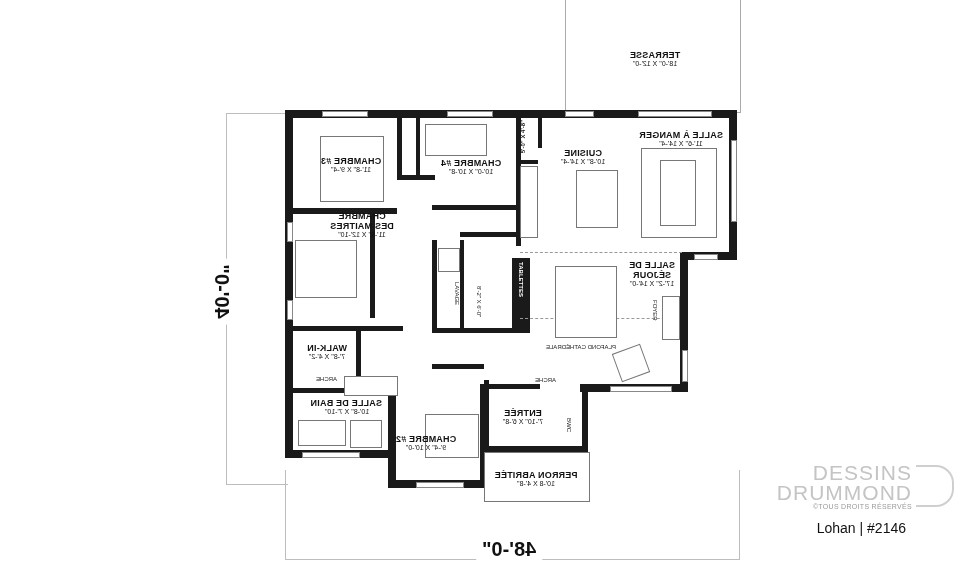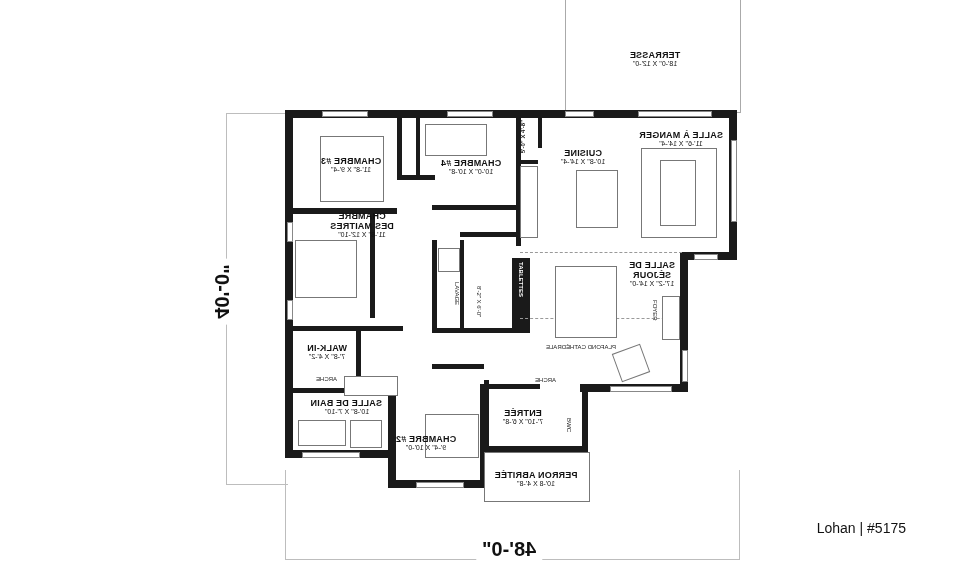--- a/index.html
+++ b/index.html
@@ -163,14 +163,20 @@
   <div class="vlabel" style="left:520px;top:120px;transform:rotate(180deg);">5'-0" X 4'-8"</div>
   <div class="vlabel" style="left:476px;top:286px;font-weight:normal;">8'-2" X 6'-0"</div>
   <div class="vlabel" style="left:454px;top:282px;font-weight:normal;">LAVAGE</div>
   <div class="vlabel" style="left:518px;top:262px;color:#fff;">TABLETTES</div>
   <div class="vlabel" style="left:652px;top:300px;font-weight:normal;">FOYER</div>
   <div class="vlabel" style="left:566px;top:418px;font-weight:normal;">BWC</div>
   <div class="small-label" style="left:546px;top:344px;">PLAFOND CATHÉDRALE</div>
   <div class="small-label" style="left:316px;top:376px;">ARCHE</div>
   <div class="small-label" style="left:535px;top:377px;">ARCHE</div>
 
-  <div class="plan-name">Lohan | #5175</div>
+  <div class="logo">
+    <span class="logo-line">DESSINS</span>
+    <span class="logo-line">DRUMMOND</span>
+    <span class="logo-sub">©TOUS DROITS RÉSERVÉS</span>
+    <div class="logo-mark"></div>
+  </div>
+  <div class="plan-name">Lohan | #2146</div>
 </div>
 
 </body></html>

